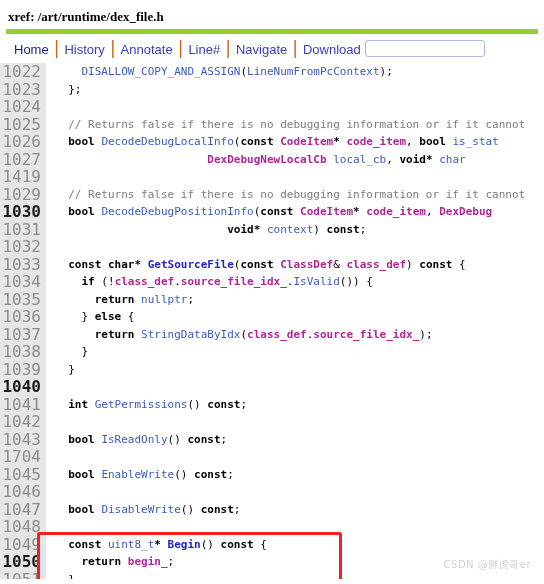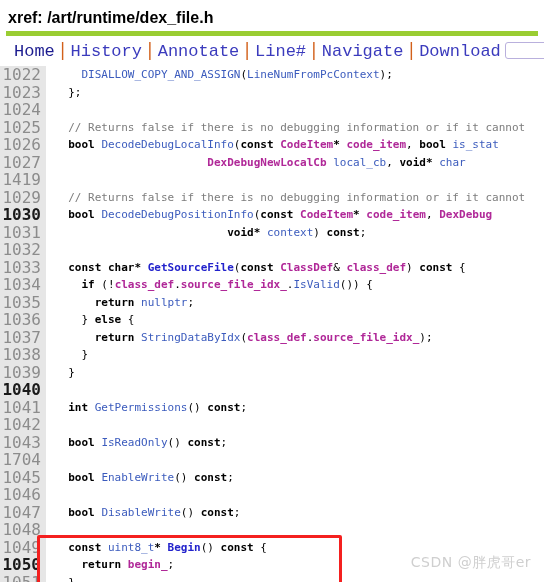--- a/index.html
+++ b/index.html
@@ -5,42 +5,42 @@
   html,body{margin:0;padding:0;}
   body{
     width:544px;height:584px;overflow:hidden;
     background:#ffffff;
     font-family:"Liberation Serif","DejaVu Serif",serif;
     position:relative;
   }
   
   #xref-header{
     padding:9px 0 1px 8px;
-    font-family:Liberation Sans, sans-serif;
-    font-size:16px;
+    font-family:Liberation Serif, serif;
+    font-size:13px;
     color:#000000;
     white-space:nowrap;
   }
   #xref-header .xref-label{font-weight:bold;}
   #xref-header .xref-path{font-weight:bold;}
   #green-rule{
     height:5px;
     background:#9acd32;
     margin:3px 6px 0 6px;
   }
   
   #navbar{
     display:flex;
     align-items:center;
     padding:4px 0 5px 14px;
     white-space:nowrap;
   }
   .nav-link{
-    font-family:Liberation Mono, monospace;
-    font-size:17px;
+    font-family:Liberation Sans, sans-serif;
+    font-size:13px;
     color:#3b3bbd;
     text-decoration:none;
     cursor:pointer;
   }
   .nav-link.current{color:#1b1b8f;}
   .nav-sep{
     font-family:"DejaVu Sans","Liberation Sans",sans-serif;
     font-size:17px;
     color:#d2601a;
     padding:0 5px;
@@ -124,21 +124,21 @@
   }
   #redbox-begin{left:37px;top:469px;width:299px;height:55px;}
   
   #watermark{
     position:absolute;
     right:13px;
     bottom:12px;
     z-index:4;
     color:#cfcfcf;
     font-family:"DejaVu Sans","Liberation Sans",sans-serif;
-    font-size:14px;
+    font-size:10px;
     letter-spacing:0.5px;
     user-select:none;
     white-space:nowrap;
   }
 </style>
 </head>
 <body>
 
 <div id="xref-header">
   <span class="xref-label">xref:</span>

